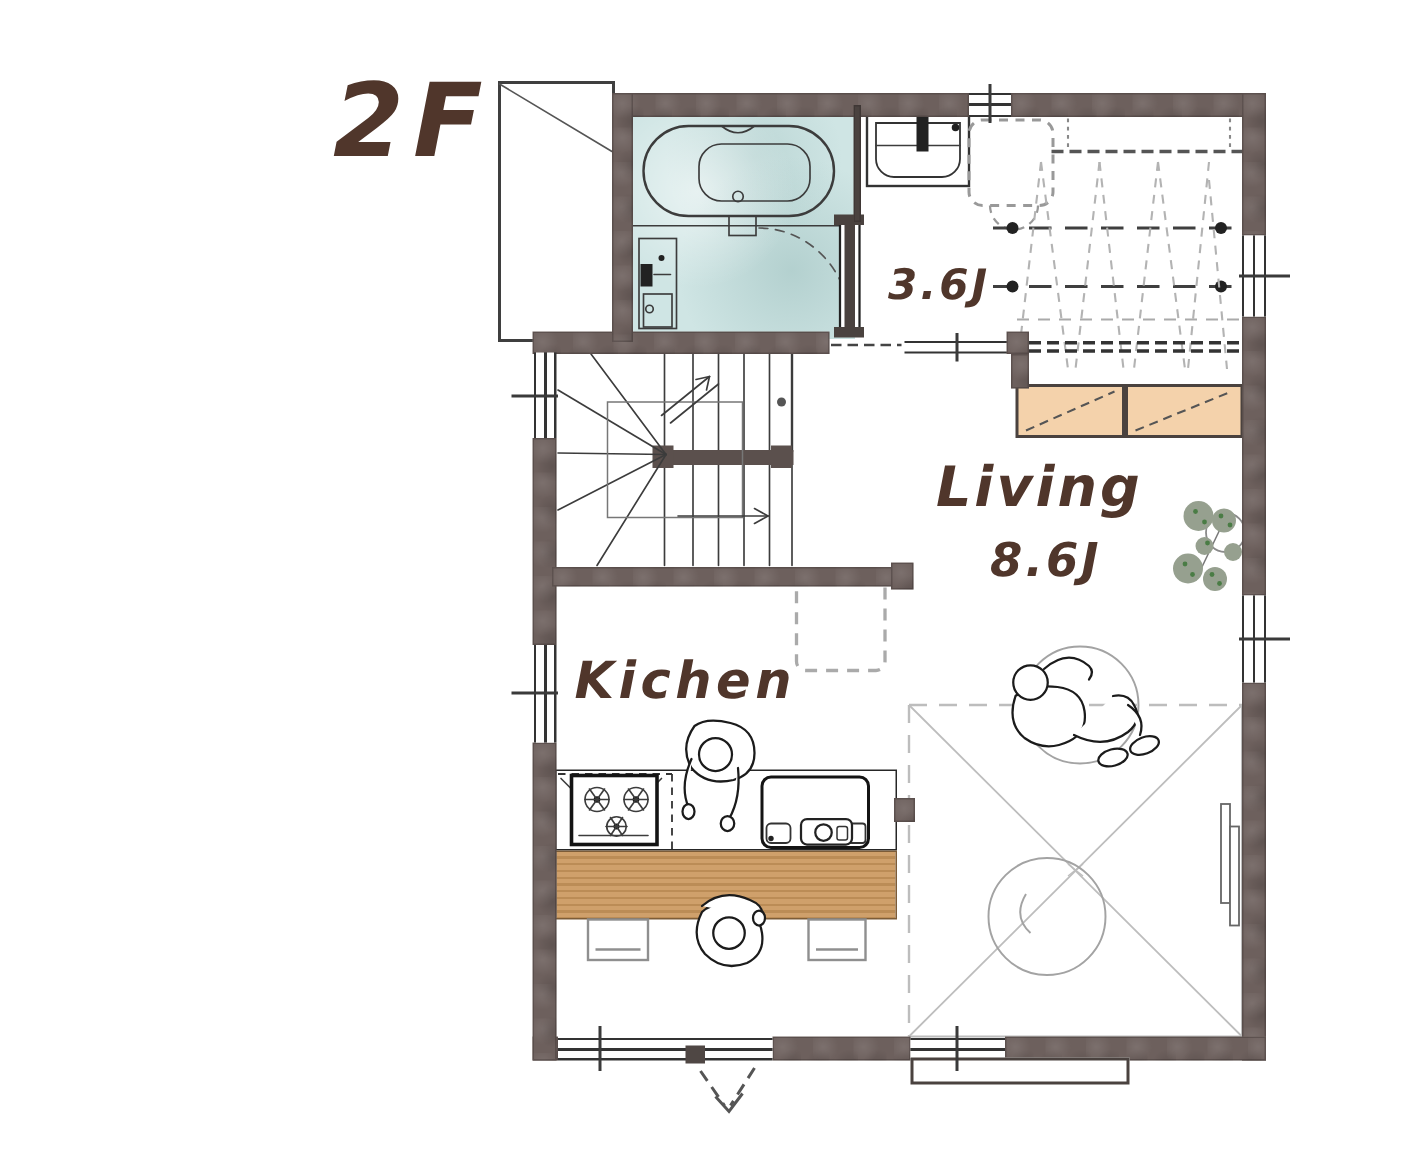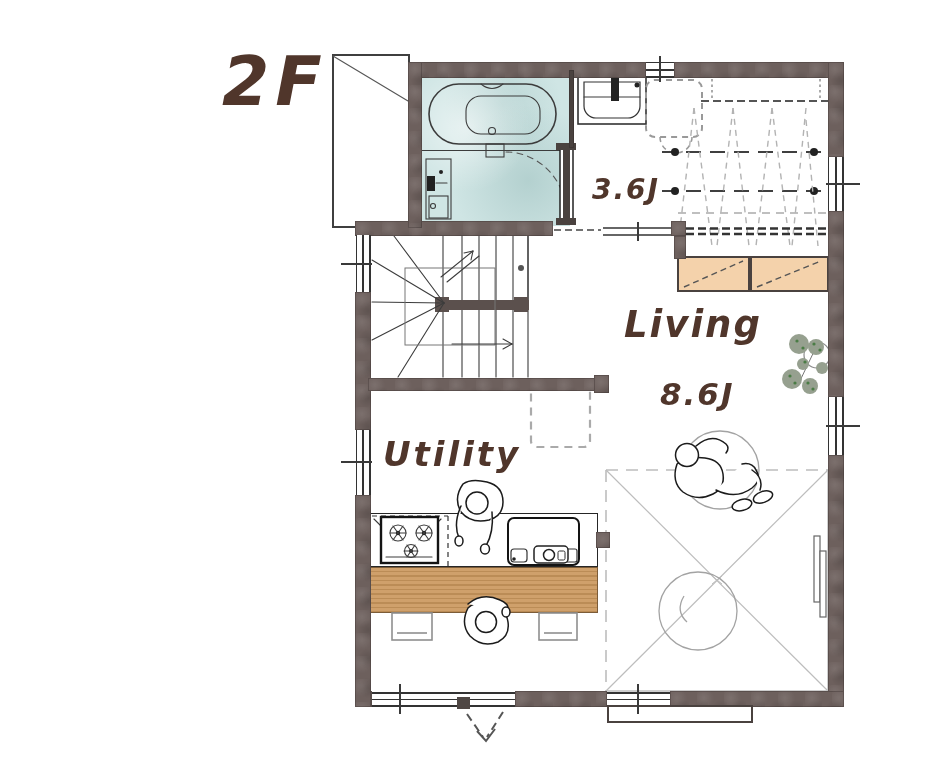--- a/index.html
+++ b/index.html
@@ -340,16 +340,16 @@
   <div class="tick" style="left:341px;top:263px;width:31px;height:2px"></div>
   <div class="tick" style="left:341px;top:461px;width:31px;height:2px"></div>
   <div class="tick" style="left:399px;top:684px;width:2px;height:30px"></div>
   <div class="tick" style="left:637px;top:684px;width:2px;height:30px"></div>
   <div class="tick" style="left:659px;top:56px;width:2px;height:26px"></div>
   <div class="tick" style="left:637px;top:222px;width:2px;height:19px"></div>
 
   <div class="lbl" style="left:222px;top:42px;font-size:68px;letter-spacing:6px">2F</div>
   <div class="lbl" style="left:592px;top:173px;font-size:28px">3.6J</div>
   <div class="lbl" style="left:624px;top:303px;font-size:37px">Living</div>
-  <div class="lbl" style="left:660px;top:376px;font-size:31px">8.6J</div>
-  <div class="lbl" style="left:383px;top:434px;font-size:34px;letter-spacing:3px">Utility</div>
+  <div class="lbl" style="left:660px;top:356px;font-size:31px">8.6J</div>
+  <div class="lbl" style="left:383px;top:434px;font-size:34px;letter-spacing:3px">Kichen</div>
 
 </div>
 
 </body></html>

